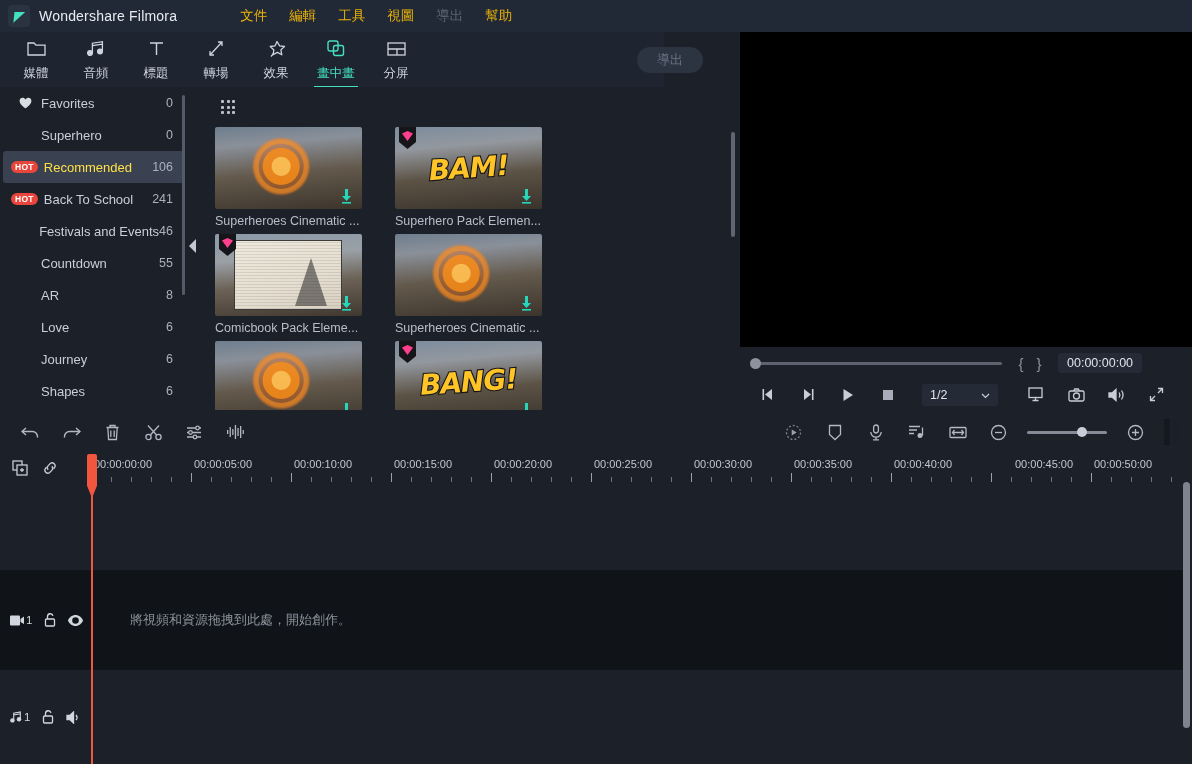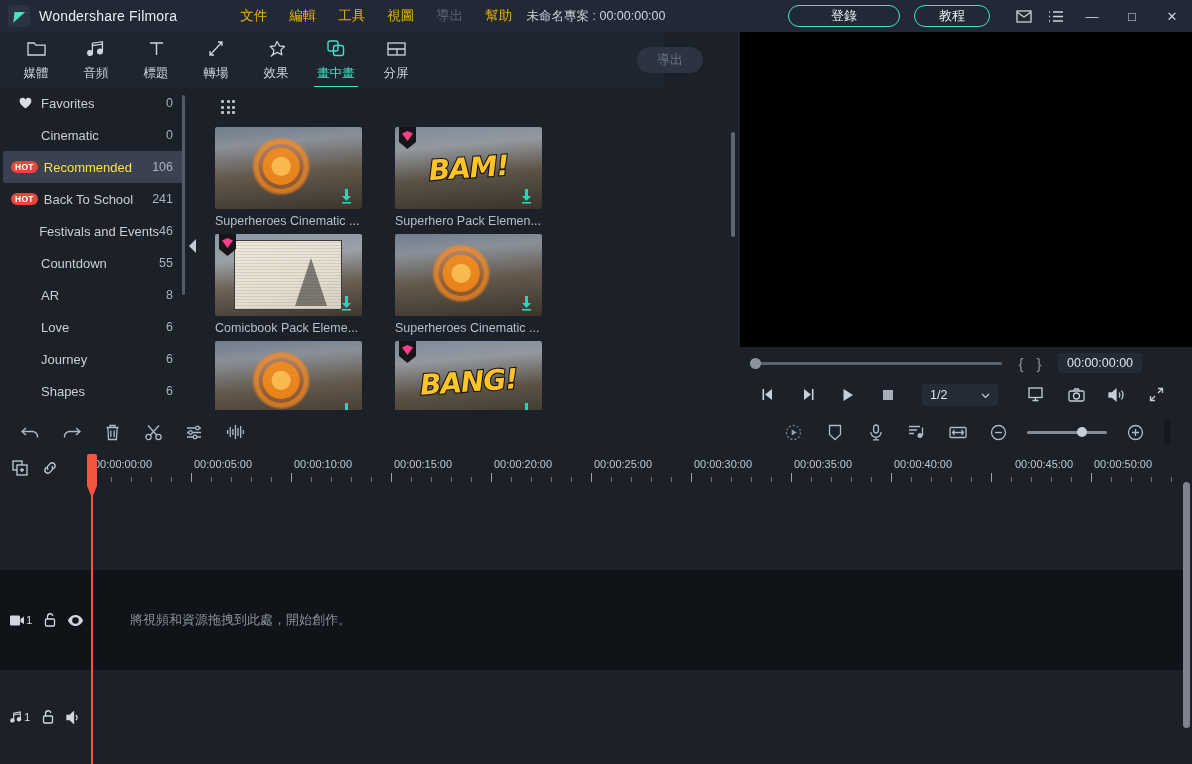--- a/index.html
+++ b/index.html
@@ -326,40 +326,21 @@
 
     <div class="menubar">
       <div class="menu-item">文件</div>
       <div class="menu-item">編輯</div>
       <div class="menu-item">工具</div>
       <div class="menu-item">視圖</div>
       <div class="menu-item disabled">導出</div>
       <div class="menu-item">幫助</div>
     </div>
 
-    <div class="project-name">未命名專案 : 00:00:00:00</div>
-
-    <div class="tb-right">
-      <div class="pill">登錄</div>
-      <div class="pill tutorial">教程</div>
-      <div class="ticon">
-        <svg width="16" height="13" viewBox="0 0 16 13" fill="none" stroke="currentColor" stroke-width="1.3">
-          <rect x="1" y="1" width="14" height="11"></rect>
-            <path d="M1 2l7 5 7-5"></path>
-        </svg>
-      </div>
-      <div class="ticon">
-        <svg width="16" height="13" viewBox="0 0 16 13" fill="none" stroke="currentColor" stroke-width="1.4">
-          <path d="M1 2h1M1 6.5h1M1 11h1M5 2h10M5 6.5h10M5 11h10"></path>
-        </svg>
-      </div>
-      <div class="winbtn">—</div>
-      <div class="winbtn">□</div>
-      <div class="winbtn">✕</div>
-    </div>
+
   </div>
 
   <div class="toolbar">
     <div class="tab">
       <span class="ticon-wrap">
         <svg width="19" height="16" viewBox="0 0 19 16" fill="none" stroke="currentColor" stroke-width="1.3">
           <path d="M1 14V2h6l2 2.2h9V14z"></path>
         </svg>
       </span>
       <span class="tlabel">媒體</span>
@@ -428,21 +409,21 @@
       <span class="side-ico">
         <svg width="13" height="12" viewBox="0 0 13 12" fill="currentColor">
           <path d="M6.5 11.2S.6 7.6.6 3.9C.6 2 2 .8 3.6.8c1.2 0 2.2.7 2.9 1.6C7.2 1.5 8.2.8 9.4.8c1.6 0 3 1.2 3 3.1 0 3.7-5.9 7.3-5.9 7.3z"></path>
         </svg>
       </span>
       <span class="side-label">Favorites</span>
       <span class="side-count">0</span>
     </div>
     <div class="side-item">
       <span class="side-ico"></span>
-      <span class="side-label">Cinematic</span>
+      <span class="side-label">Superhero</span>
       <span class="side-count">0</span>
     </div>
     <div class="side-item selected" style="padding-left:8px">
       <span class="hot-badge">HOT</span>
       <span class="side-label">Recommended</span>
       <span class="side-count">106</span>
     </div>
     <div class="side-item" style="padding-left:8px">
       <span class="hot-badge">HOT</span>
       <span class="side-label">Back To School</span>

